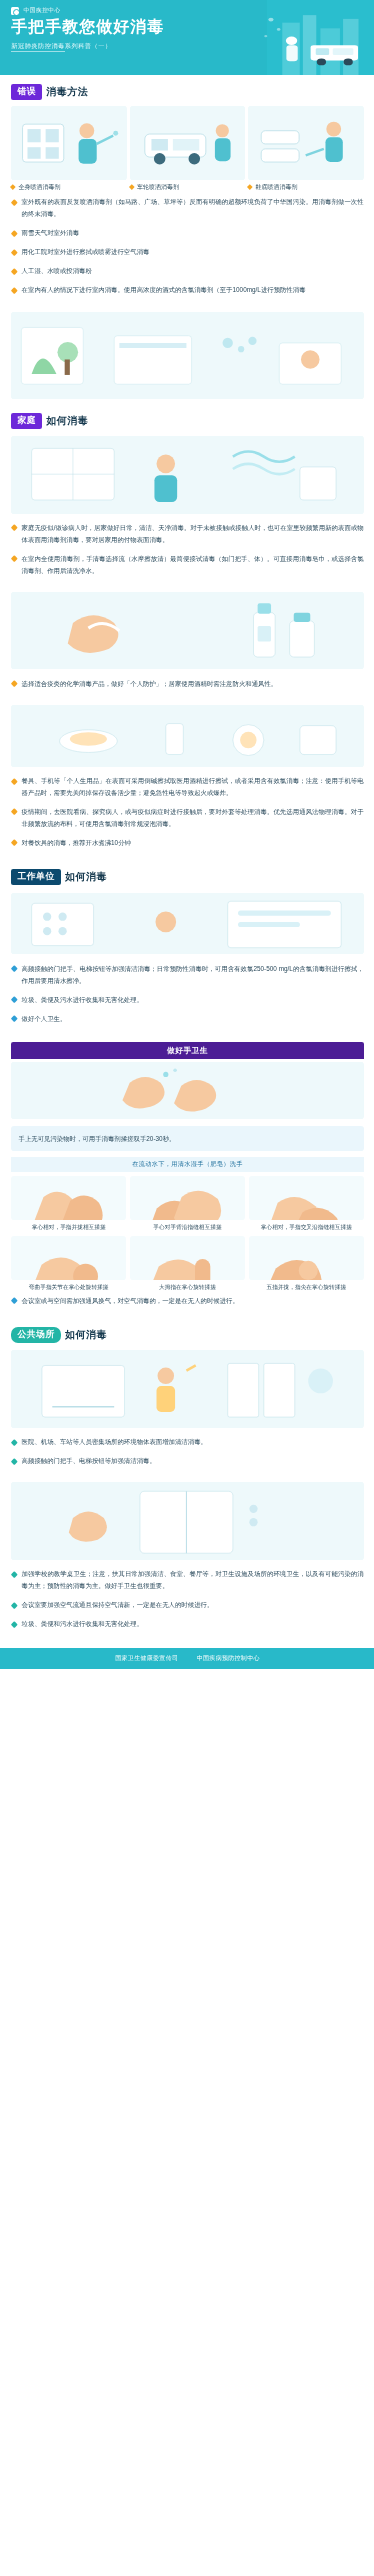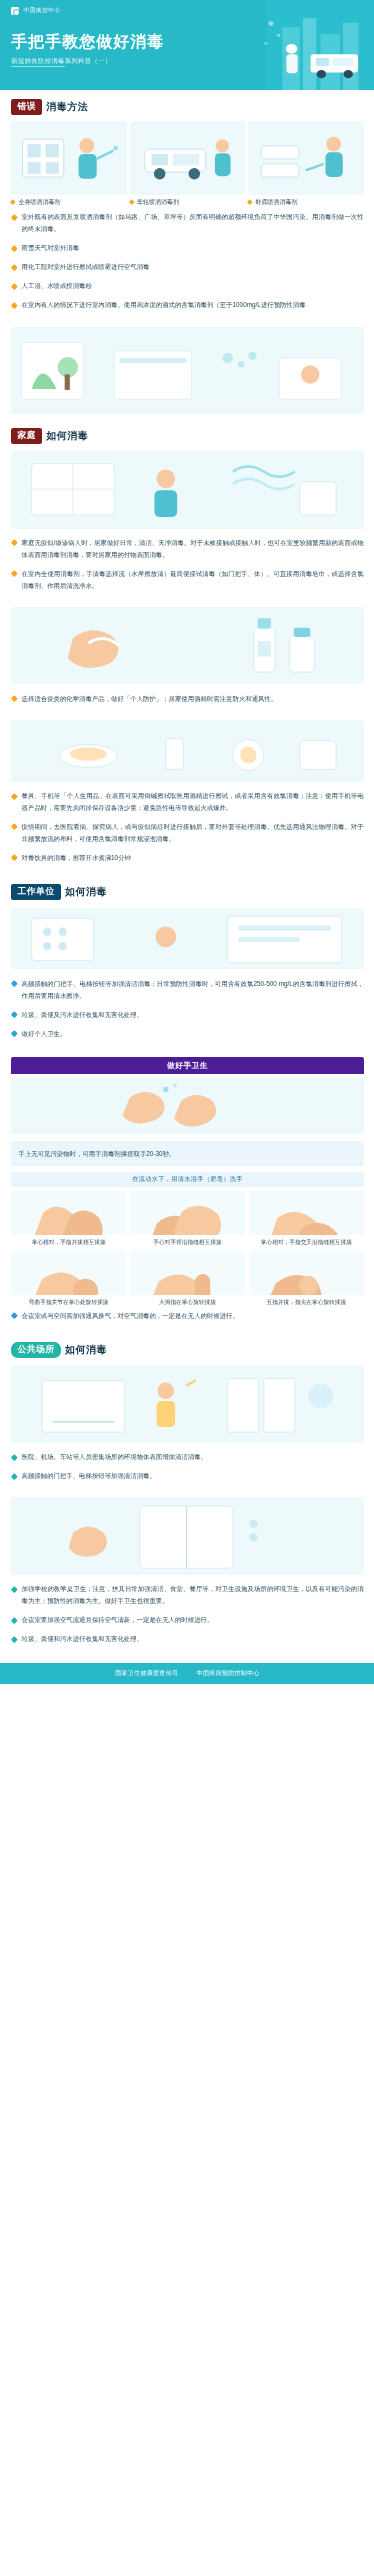--- a/index.html
+++ b/index.html
@@ -24,39 +24,39 @@
     background: #ffffff; position: relative; flex: none;
   }
   .brandmark:before {
     content: ""; position: absolute; left: 1.5px; top: 1.5px;
     width: 5.2px; height: 5.2px; border-radius: 50%;
     border: 1px solid #28b9c9;
   }
   .brandname { color: #ffffff; font-size: 5.7px; letter-spacing: 0.5px; }
   .header h1 {
     color: #ffffff; font-size: 16px; font-weight: bold;
-    letter-spacing: 1px; margin-top: 17px;
+    letter-spacing: 1px; margin-top: 2px;
   }
   .header .sub {
     margin-top: 4.1px; color: #eafbfd; font-size: 6.2px;
     letter-spacing: 0.5px; padding-bottom: 24px;
   }
   .header .sub .ul { border-bottom: 0.5px solid rgba(255,255,255,.55); padding-bottom: 1.5px; }
   .hdr-art {
     position: absolute; right: 0; top: 0; width: 170px; height: 100%;
     pointer-events: none;
   }
 
   
   .sec-title {
     display: flex; align-items: center; gap: 4.1px;
     padding: 8.2px 11.3px 4.1px 11.3px;
   }
   .sec-title .tag {
-    background: #7f1d1d; color: #fff; font-size: 8.8px; font-weight: bold;
+    background: #6d28d9; color: #fff; font-size: 8.8px; font-weight: bold;
     padding: 2.1px 6.2px; border-radius: 2.1px; letter-spacing: 0.5px;
   }
   .sec-title .tag.blue { background: #0c4a6e; }
   .sec-title .tag.teal { background: #23b5a6; border-radius: 7px; }
   .sec-title .rest { font-size: 10px; font-weight: bold; color: #173a4f; letter-spacing: 0.5px; }
 
   .sec-band {
     position: relative; padding: 0 11.3px 5.2px 11.3px;
   }
 

